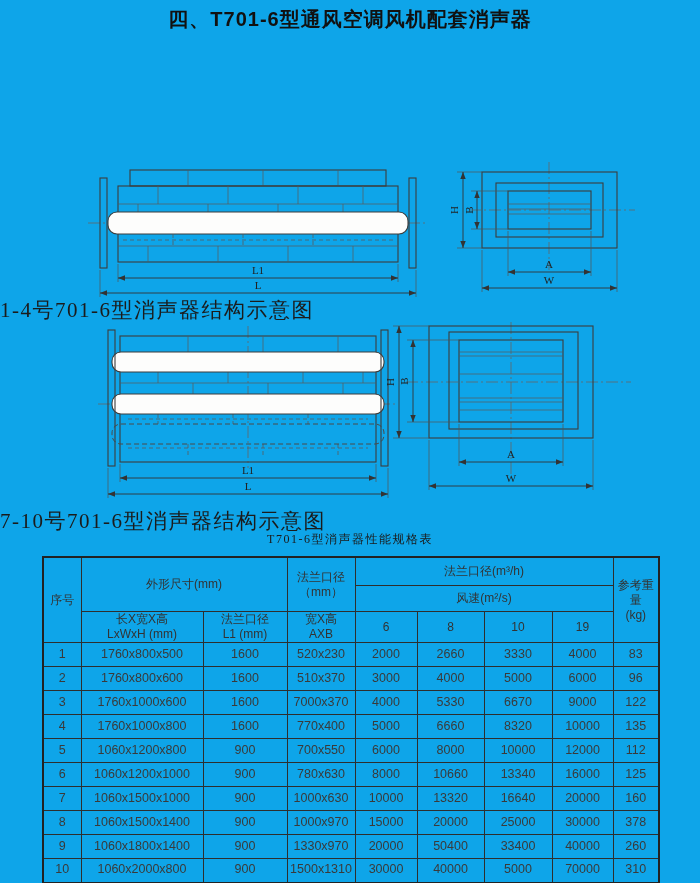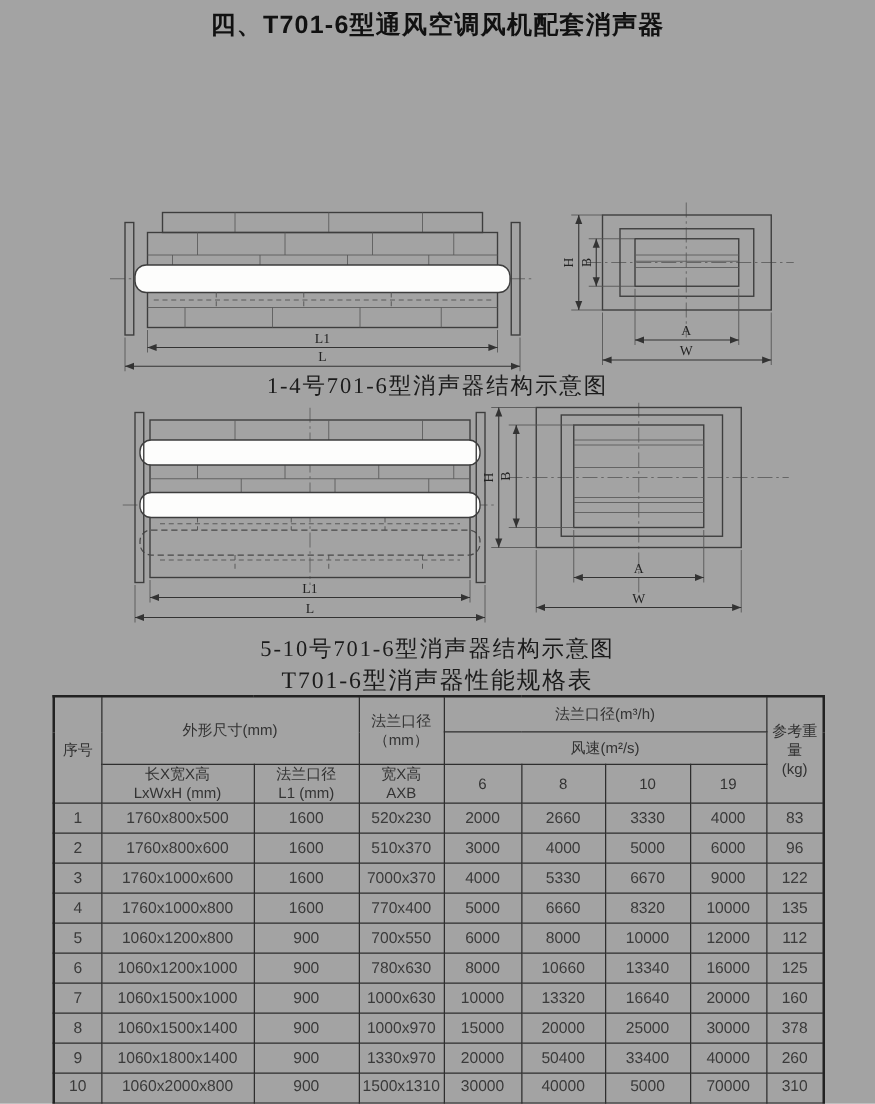--- a/index.html
+++ b/index.html
@@ -1,27 +1,27 @@
 <!DOCTYPE html>
 <html><head>
 <meta charset="utf-8">
 <style>
   html,body{margin:0;padding:0;background:#e8e8e8;}
-  .page{position:relative;width:700px;height:883px;margin:0 auto;background:#a3a3a3;
+  .page{position:relative;width:700px;height:883px;margin:0 auto;background:#0ea5e9;
         font-family:"Liberation Serif","DejaVu Serif",serif;color:#1e1e1e;overflow:hidden;}
   .title{position:absolute;top:6px;left:0;width:700px;text-align:center;
          font-family:"Liberation Sans","DejaVu Sans",sans-serif;
          font-size:20px;font-weight:bold;letter-spacing:1px;color:#111;}
   .para{position:absolute;top:37px;left:28px;width:645px;font-size:15.5px;line-height:20.5px;
         text-align:justify;text-indent:2em;color:#1b1b1b;}
   .diag{position:absolute;}
-  .caption{position:absolute;left:0;width:700px;text-align:center;font-size:18px;
+  .caption{position:absolute;left:0;width:700px;text-align:left;font-size:21px;
            letter-spacing:1.5px;color:#1b1b1b;}
   .tbl-title{position:absolute;top:531px;left:0;width:700px;text-align:center;
-             font-size:19px;letter-spacing:1.5px;color:#1b1b1b;}
+             font-size:12px;letter-spacing:1.5px;color:#1b1b1b;}
   table.spec{position:absolute;top:556px;left:42px;width:616px;border-collapse:collapse;
              table-layout:fixed;font-family:"Liberation Sans","DejaVu Sans",sans-serif;
              font-size:12px;color:#333;}
   table.spec th,table.spec td{border:1px solid #2e2e2e;text-align:center;vertical-align:middle;
              padding:0 2px;font-weight:normal;line-height:1.25;}
   table.spec{border:2px solid #222;}
   thead tr.r1 th{height:27px;}
   thead tr.r2 th{height:25px;}
   thead tr.r3 th{height:30px;}
   tbody tr{height:24px;}
@@ -216,21 +216,21 @@
         <line class="dim" x1="78" y1="140" x2="182" y2="140"></line>
         <text x="130" y="136" text-anchor="middle">A</text>
         <line class="ext" x1="48" y1="118" x2="48" y2="168"></line>
         <line class="ext" x1="212" y1="118" x2="212" y2="168"></line>
         <line class="dim" x1="48" y1="164" x2="212" y2="164"></line>
         <text x="130" y="160" text-anchor="middle">W</text>
       </g>
     </svg>
   </div>
 
-  <div class="caption" style="top:507px;">5-10号701-6型消声器结构示意图</div>
+  <div class="caption" style="top:507px;">7-10号701-6型消声器结构示意图</div>
 
   <div class="tbl-title">T701-6型消声器性能规格表</div>
 
   <table class="spec">
     <colgroup>
       <col style="width:38px">
         <col style="width:122px">
         <col style="width:84px">
         <col style="width:68px">
       <col style="width:62px">

